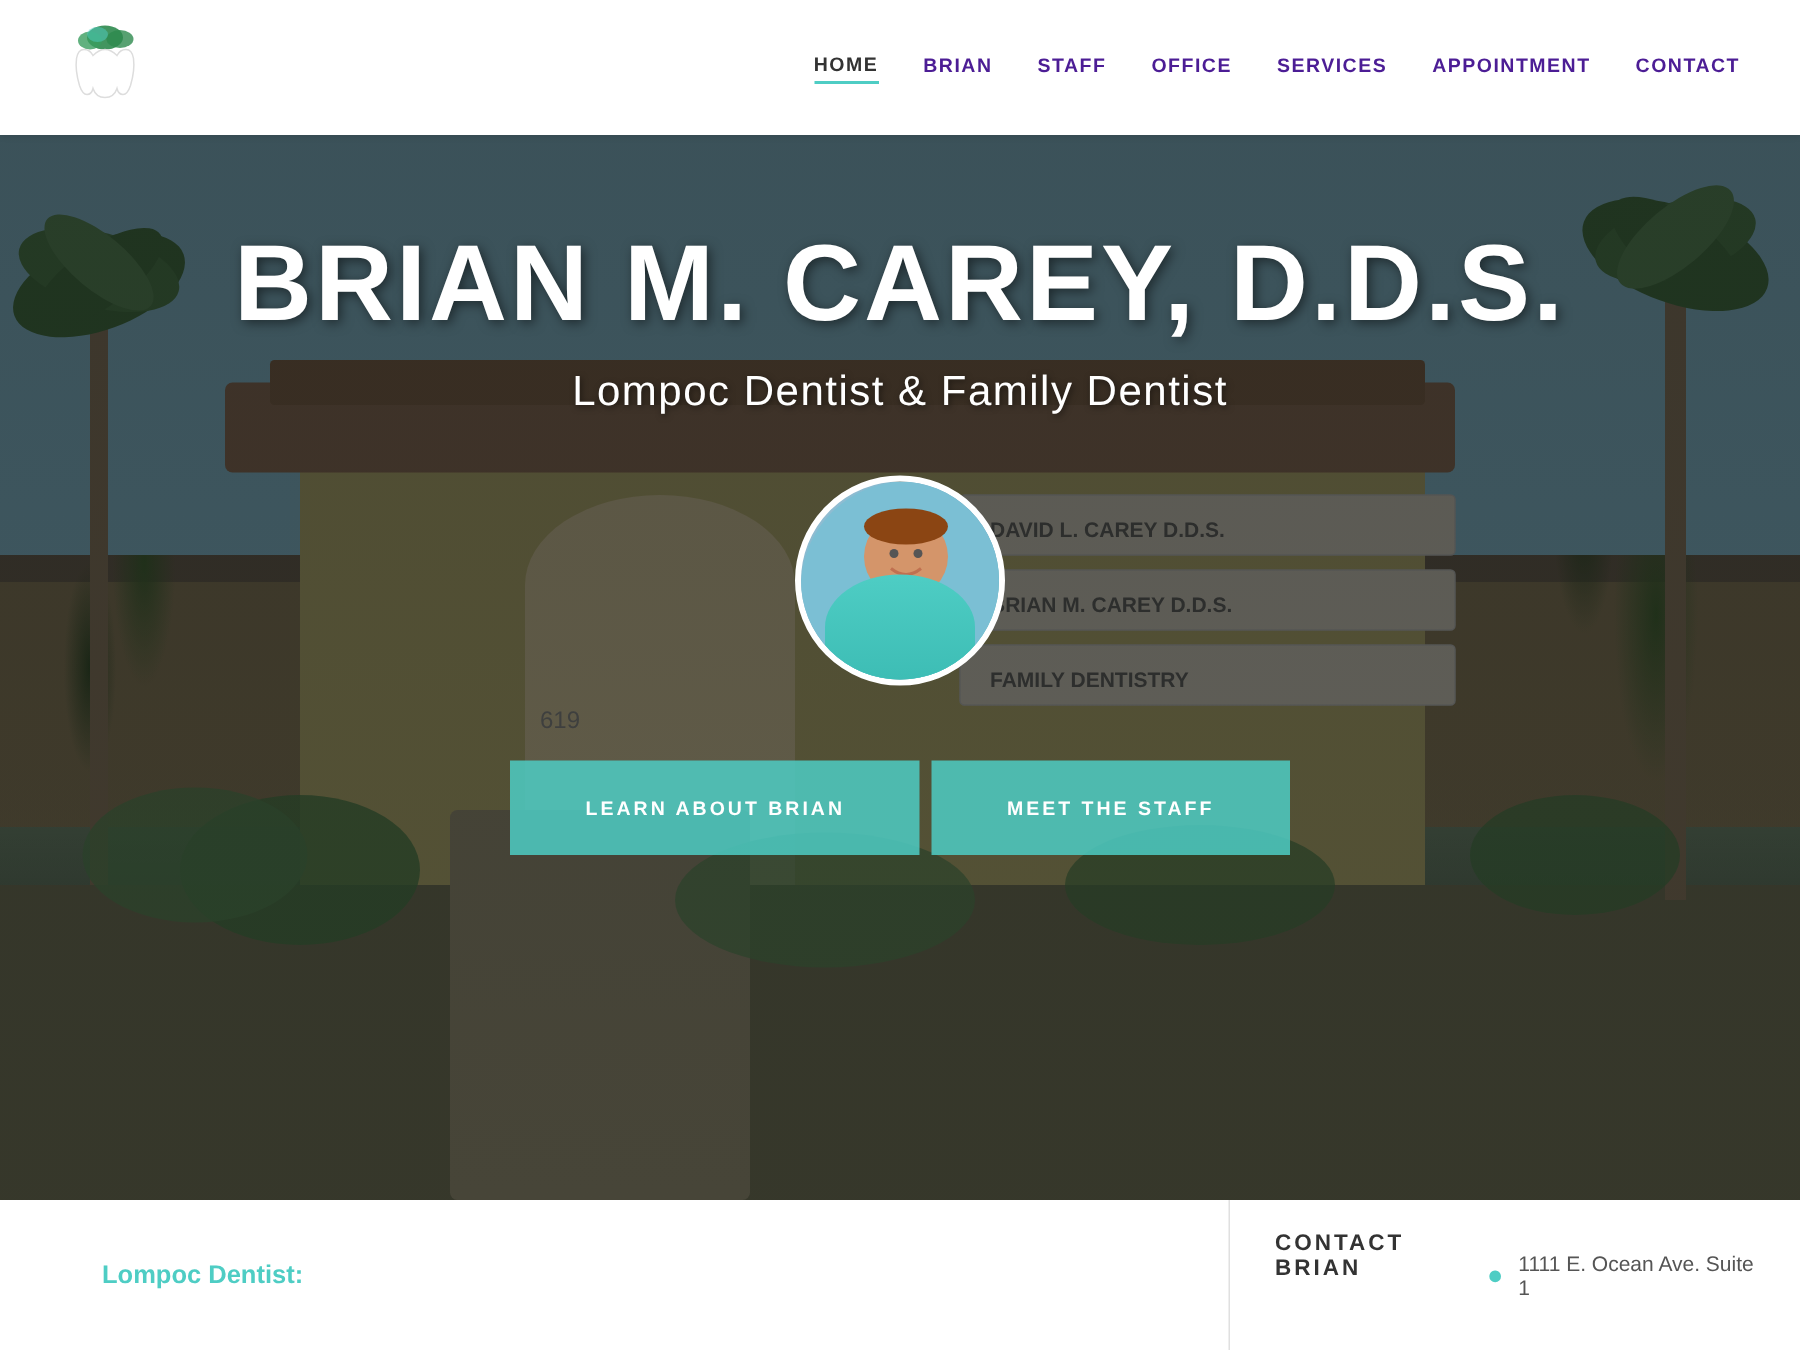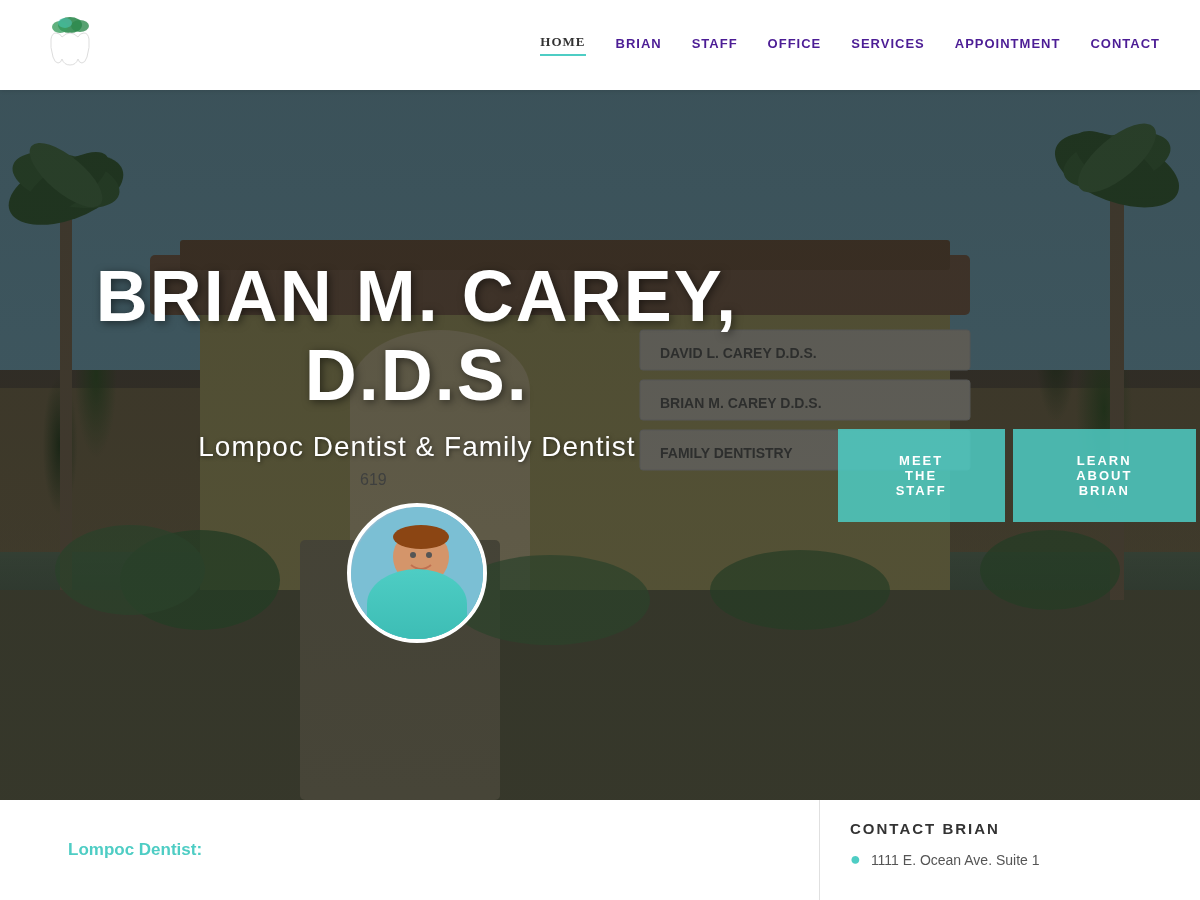--- a/index.html
+++ b/index.html
@@ -42,29 +42,29 @@
       font-weight: 600;
       letter-spacing: 1px;
       color: #4c1d95;
       text-decoration: none;
       cursor: pointer;
       padding-bottom: 4px;
     }
     .nav-item.active {
       color: #333;
       border-bottom: 2px solid #4ecdc4;
-      font-family: Liberation Serif, serif;
     }
 
     
     .hero {
       position: relative;
       height: 710px;
       overflow: hidden;
       display: flex;
+      flex-direction: column;
       align-items: center;
       justify-content: flex-start;
       padding-top: 60px;
     }
     .hero-bg {
       position: absolute;
       top: 0; left: 0; right: 0; bottom: 0;
       background: linear-gradient(
         rgba(30,30,30,0.45),
         rgba(30,30,30,0.35)
@@ -192,21 +192,21 @@
     }
     .bottom-left .highlight {
       color: #4ecdc4;
       font-weight: 700;
       font-size: 17px;
     }
     .bottom-right {
       width: 380px;
       padding: 20px 30px;
       display: flex;
-      flex-direction: column;
+      justify-content: center;
     }
     .contact-title {
       font-size: 15px;
       font-weight: 700;
       letter-spacing: 2px;
       color: #333;
       margin-bottom: 12px;
       text-transform: uppercase;
     }
     .contact-row {
@@ -319,22 +319,22 @@
 
         <path d="M60 58 Q70 66 80 58" stroke="#c07050" stroke-width="2" fill="none"></path>
 
         <circle cx="62" cy="48" r="3" fill="#555"></circle>
         <circle cx="78" cy="48" r="3" fill="#555"></circle>
       </svg>
     </div>
   </div>
 
   <div class="hero-buttons">
+    <button class="hero-btn">LEARN ABOUT BRIAN</button>
     <button class="hero-btn">MEET THE STAFF</button>
-    <button class="hero-btn">LEARN ABOUT BRIAN</button>
   </div>
 </section>
 
 <div class="bottom-section">
   <div class="bottom-left">
     <span class="highlight">Lompoc Dentist:</span>
   </div>
   <div class="bottom-right">
     <div class="contact-title">CONTACT BRIAN</div>
     <div class="contact-row">

